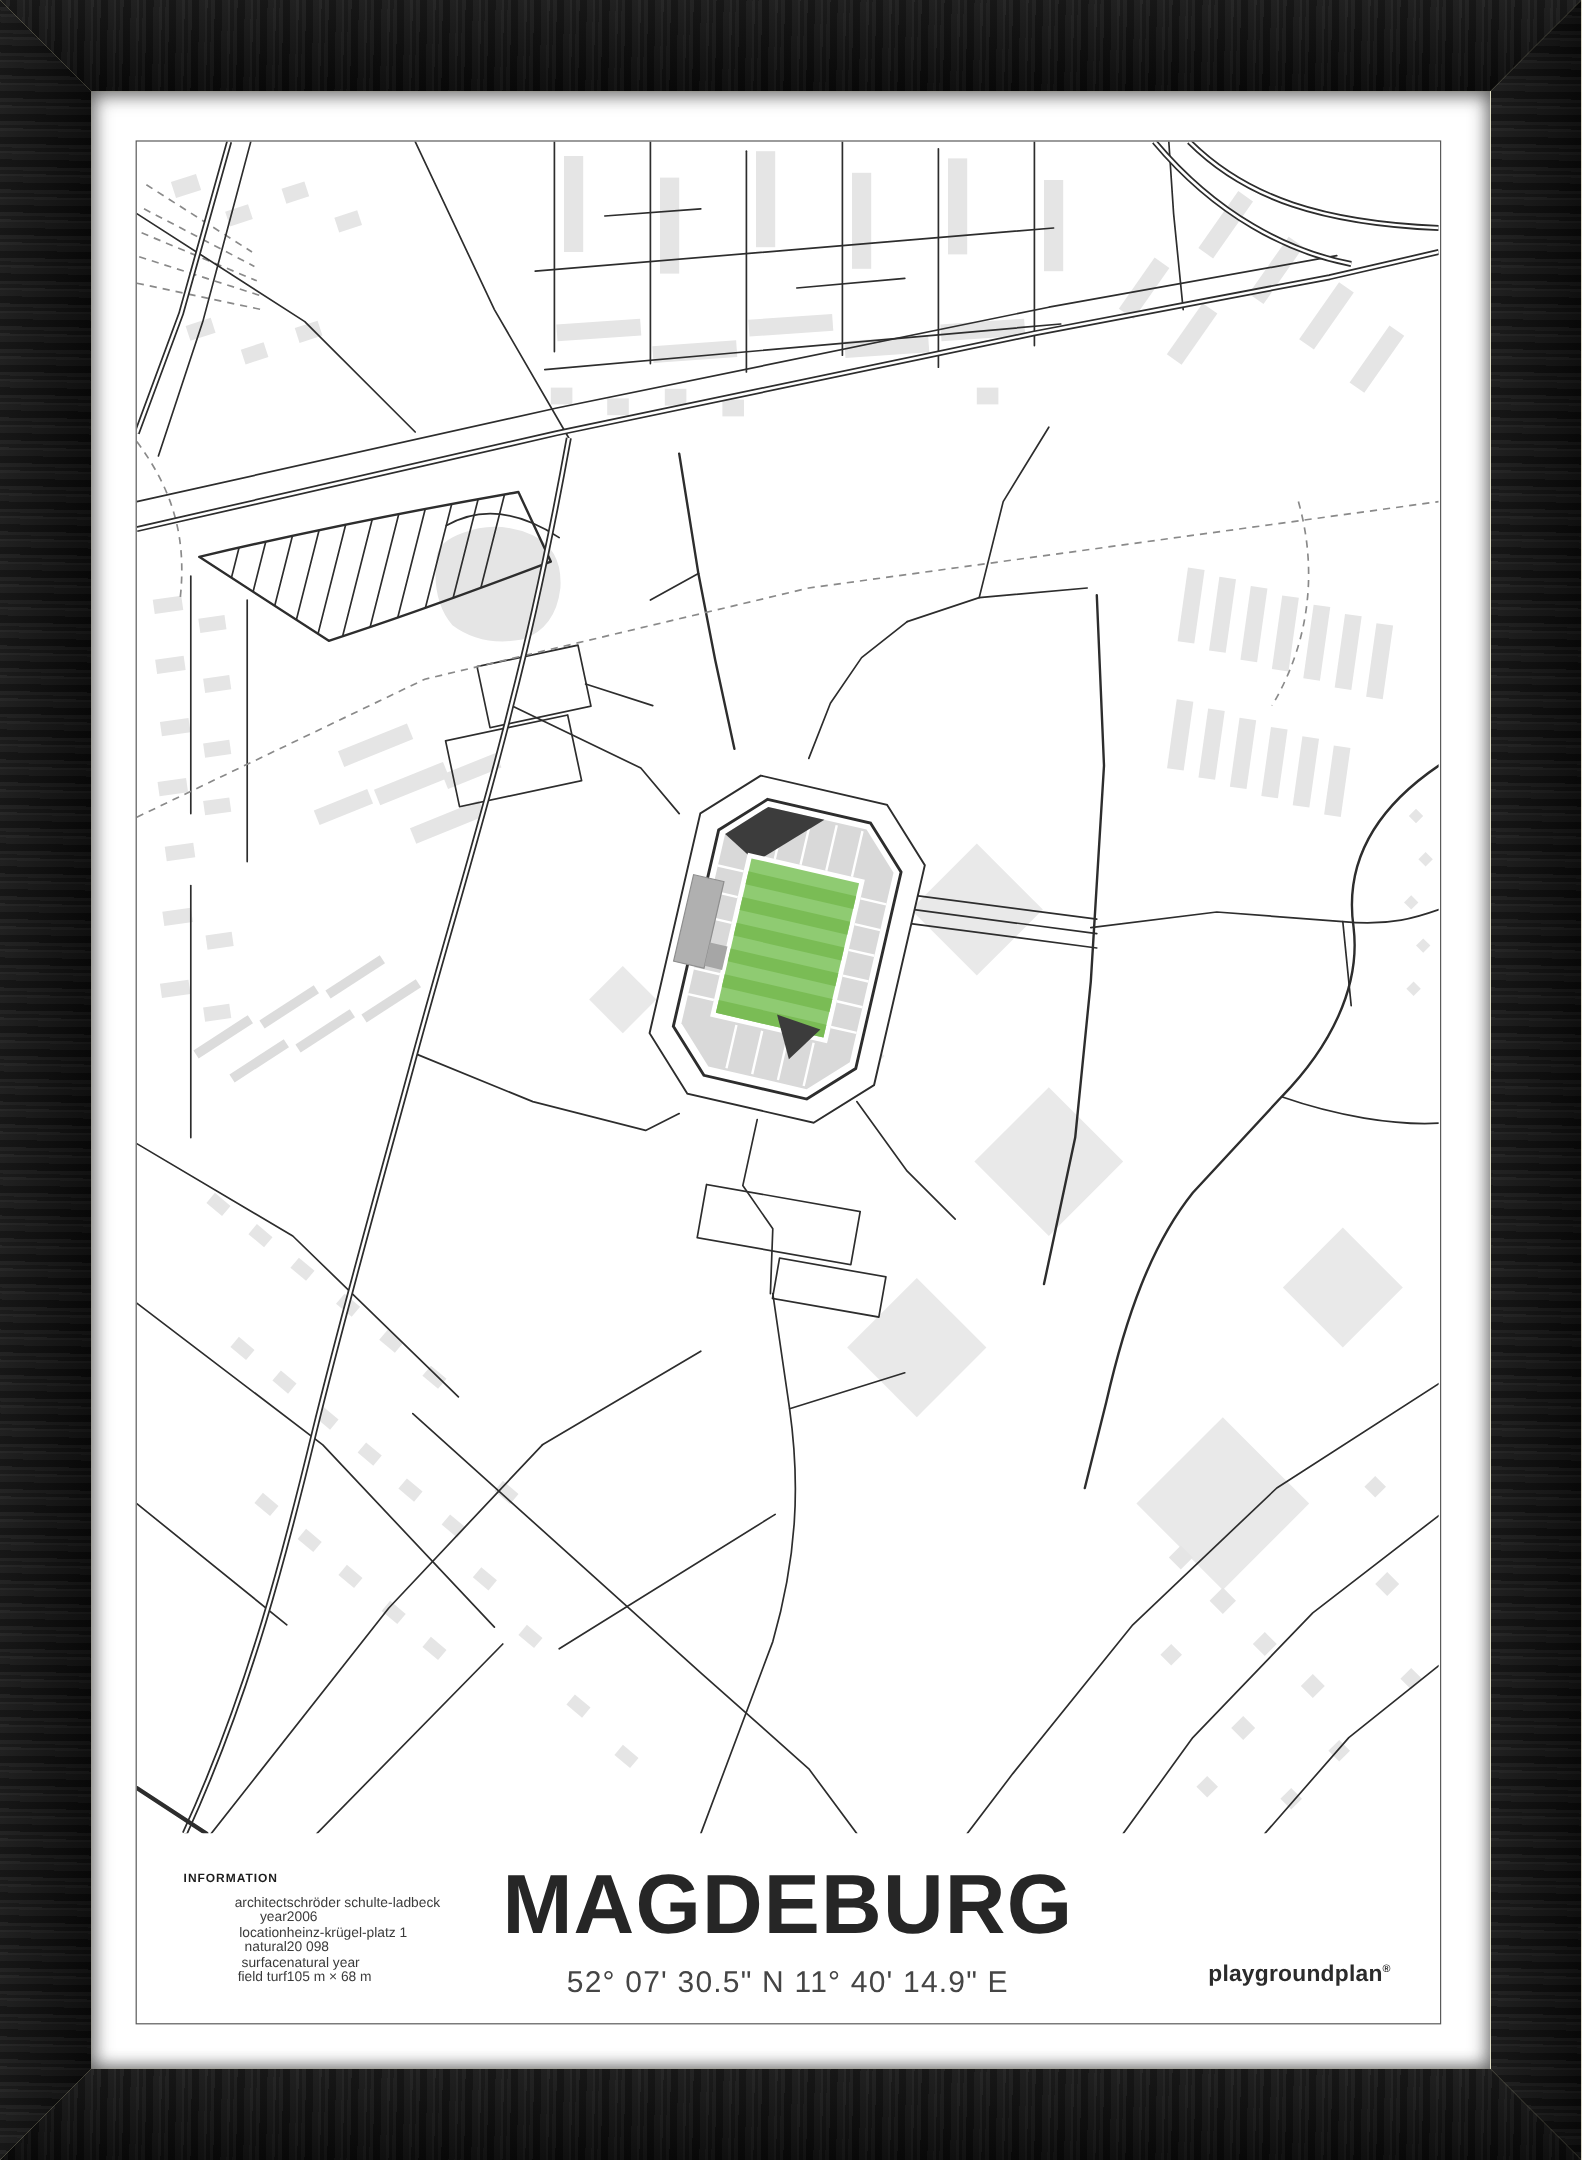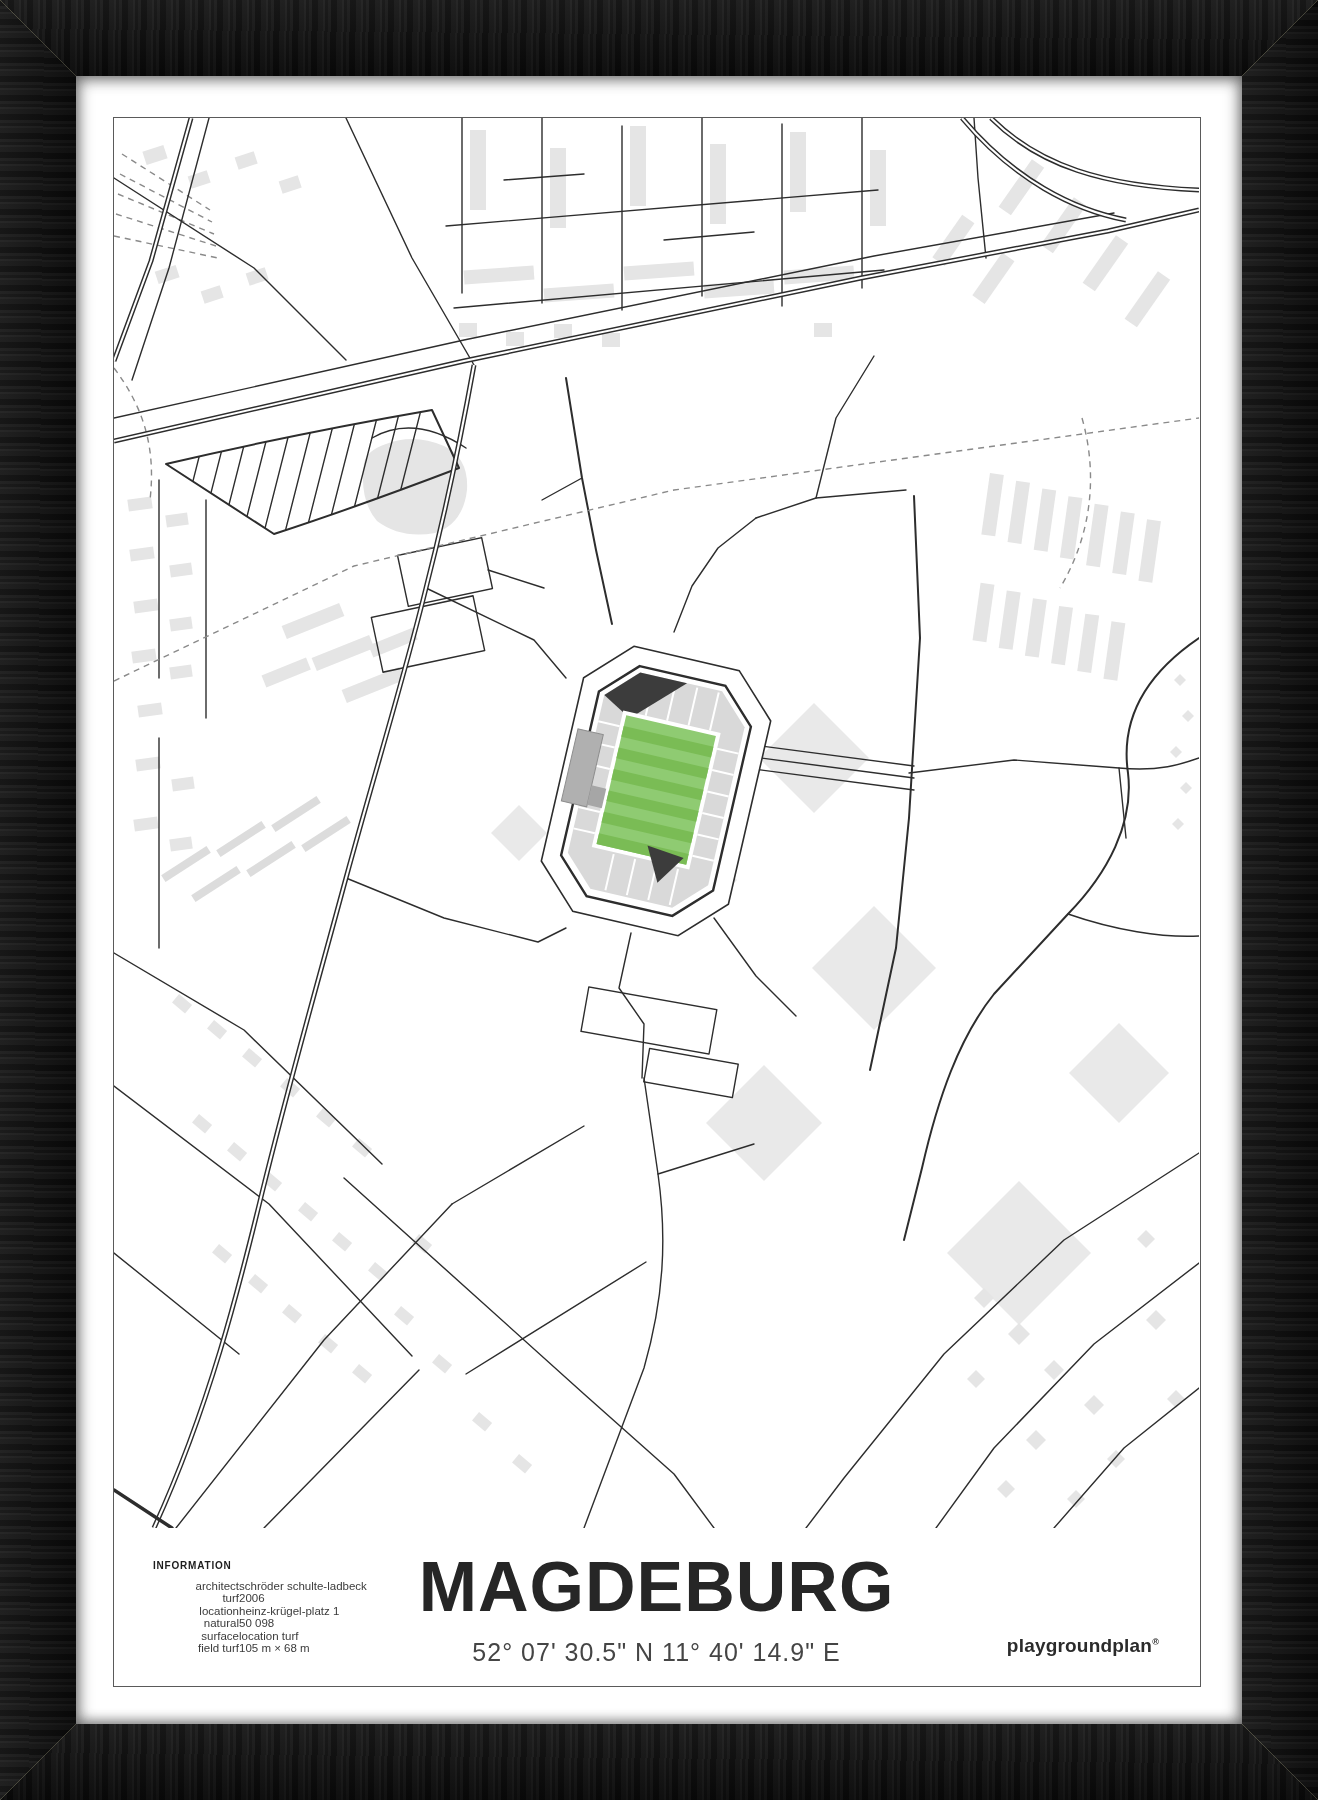--- a/index.html
+++ b/index.html
@@ -392,34 +392,34 @@
     </div>
 
     <div class="caption">
       <div class="info">
         <div class="info-h">INFORMATION</div>
         <div class="irow">
           <span class="lab">architect</span>
           <span class="val">schröder schulte-ladbeck</span>
         </div>
         <div class="irow">
-          <span class="lab">turf</span>
+          <span class="lab">year</span>
           <span class="val">2006</span>
         </div>
         <div class="irow">
           <span class="lab">location</span>
           <span class="val">heinz-krügel-platz 1</span>
         </div>
         <div class="irow">
           <span class="lab">natural</span>
-          <span class="val">50 098</span>
+          <span class="val">20 098</span>
         </div>
         <div class="irow">
           <span class="lab">surface</span>
-          <span class="val">location turf</span>
+          <span class="val">natural year</span>
         </div>
         <div class="irow">
           <span class="lab">field turf</span>
           <span class="val">105 m × 68 m</span>
         </div>
       </div>
 
       <div class="title">MAGDEBURG</div>
       <div class="coords">52° 07' 30.5" N 11° 40' 14.9" E</div>
       <div class="brand"><span>playgroundplan</span><sup>®</sup></div>

